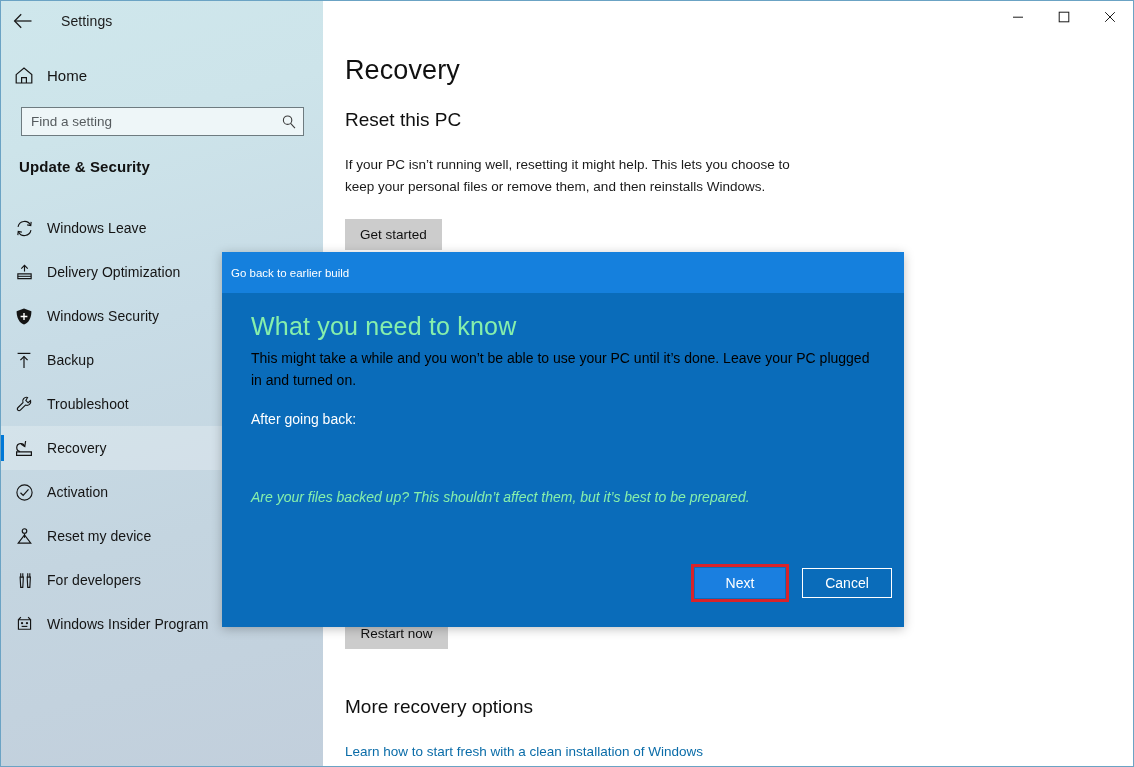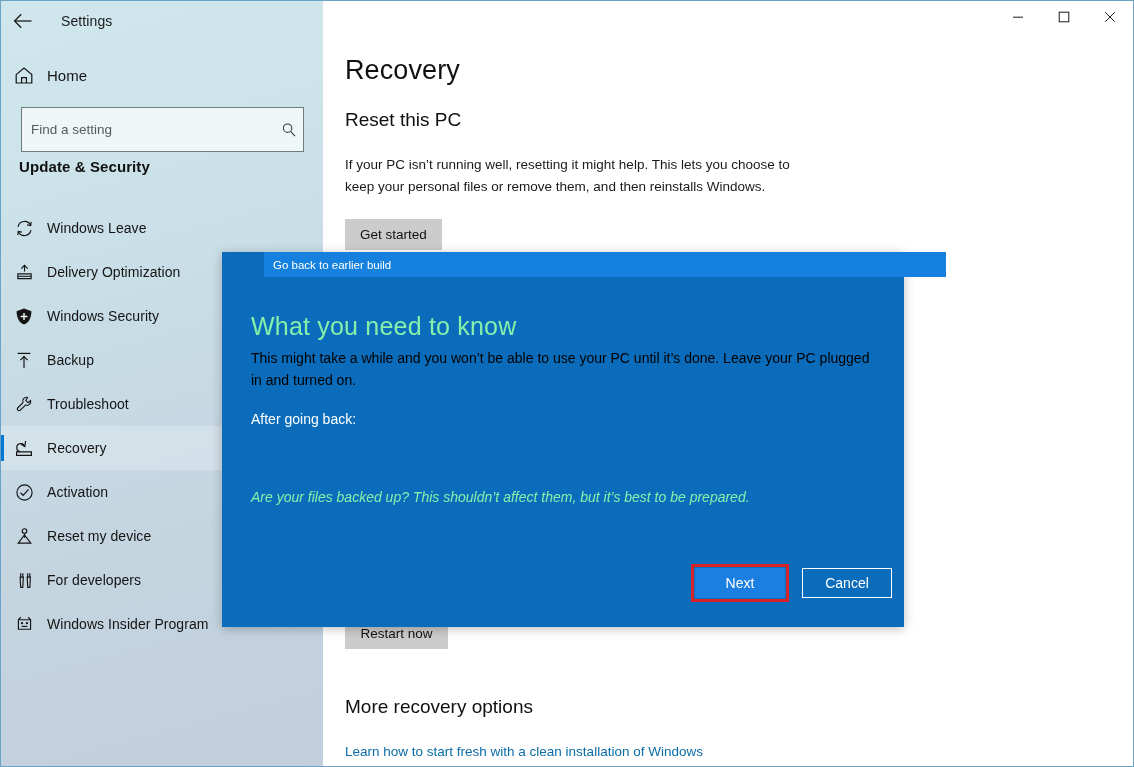--- a/index.html
+++ b/index.html
@@ -47,21 +47,21 @@
   #home-row {
     position: absolute; left: 0; top: 58px;
     width: 322px; height: 32px;
     display: flex; align-items: center;
   }
   #home-row .nav-ico { width: 46px; display:flex; align-items:center; justify-content:center; }
   #home-label { font-size: 15px; color: #141414; }
 
   #searchbox {
     position: absolute; left: 20px; top: 106px;
-    width: 283px; height: 45px;
+    width: 283px; height: 29px;
     background: #eef6f8;
     border: 1px solid #6e7b80;
     display: flex; align-items: center;
   }
   #search-input {
     flex: 1; border: none; outline: none; background: transparent;
     font-family: "Liberation Sans", sans-serif;
     font-size: 13.5px; color: #3b3b3b;
     padding-left: 9px;
   }
@@ -152,23 +152,23 @@
   
   #dialog {
     position: absolute;
     left: 221px; top: 251px;
     width: 682px; height: 375px;
     background: #0a6cba;
     box-shadow: 0 2px 10px rgba(0,0,0,0.25);
   }
   #dialog-titlebar {
     position: absolute; left: 0; top: 0;
-    width: 682px; height: 25px;
+    width: 682px; height: 41px;
     background: #1580dd;
-    display: flex; align-items: center; margin-left: 42px;
+    display: flex; align-items: center;
   }
   #dialog-title-text {
     font-size: 11.5px; color: #ffffff;
     padding-left: 9px;
   }
   #dialog-heading {
     position: absolute; left: 29px; top: 48px;
     font-size: 25px; color: #86efac; font-weight: normal;
     letter-spacing: .2px;
     margin-top: 12px;

